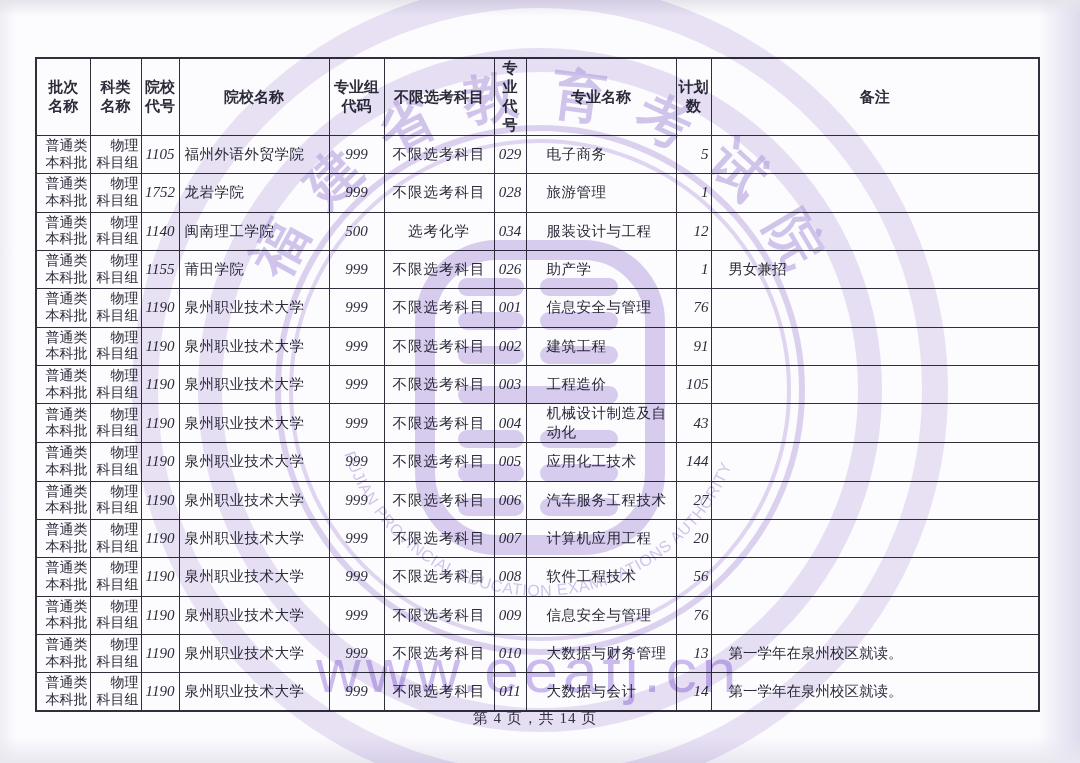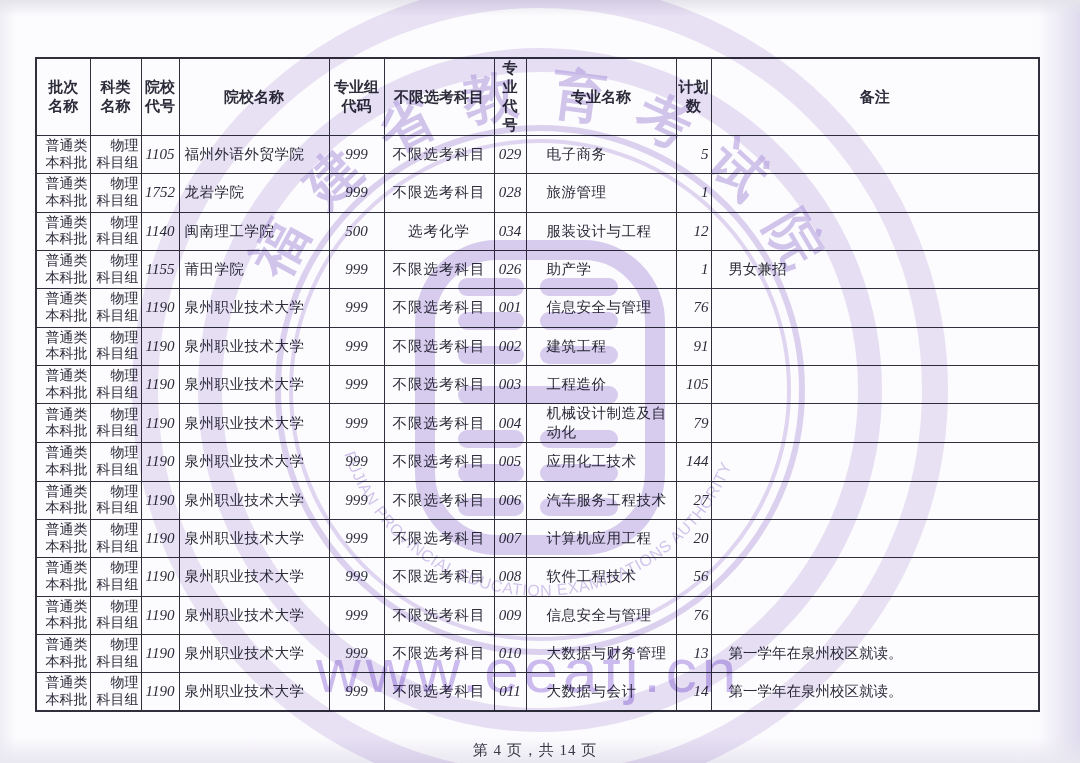--- a/index.html
+++ b/index.html
@@ -42,21 +42,21 @@
   }
   .url-watermark{
     position:absolute;left:316px;top:640px;z-index:3;
     font-family:"Liberation Sans","DejaVu Sans",sans-serif;
     font-size:62px;line-height:1;letter-spacing:5px;
     color:#c6b1ec;opacity:.85;mix-blend-mode:multiply;
     pointer-events:none;
   }
   .footer{
     position:absolute;left:0;right:10px;top:709px;z-index:1;
-    text-align:center;font-size:15px;letter-spacing:1px;color:#383846;margin-top:32px;
+    text-align:center;font-size:15px;letter-spacing:1px;color:#383846;
   }
 </style>
 </head>
 <body>
 
 <div class="page">
 
   <table class="plan-table">
     <colgroup>
       <col style="width:54px">
@@ -193,21 +193,21 @@
       <td class="c0">普通类
 本科批</td>
       <td class="c1">物理
 科目组</td>
       <td class="c2">1190</td>
       <td class="c3">泉州职业技术大学</td>
       <td class="c4">999</td>
       <td class="c5">不限选考科目</td>
       <td class="c6">004</td>
       <td class="c7">机械设计制造及自动化</td>
-      <td class="c8">79</td>
+      <td class="c8">43</td>
       <td class="c9"></td>
     </tr>
         <tr>
       <td class="c0">普通类
 本科批</td>
       <td class="c1">物理
 科目组</td>
       <td class="c2">1190</td>
       <td class="c3">泉州职业技术大学</td>
       <td class="c4">999</td>

